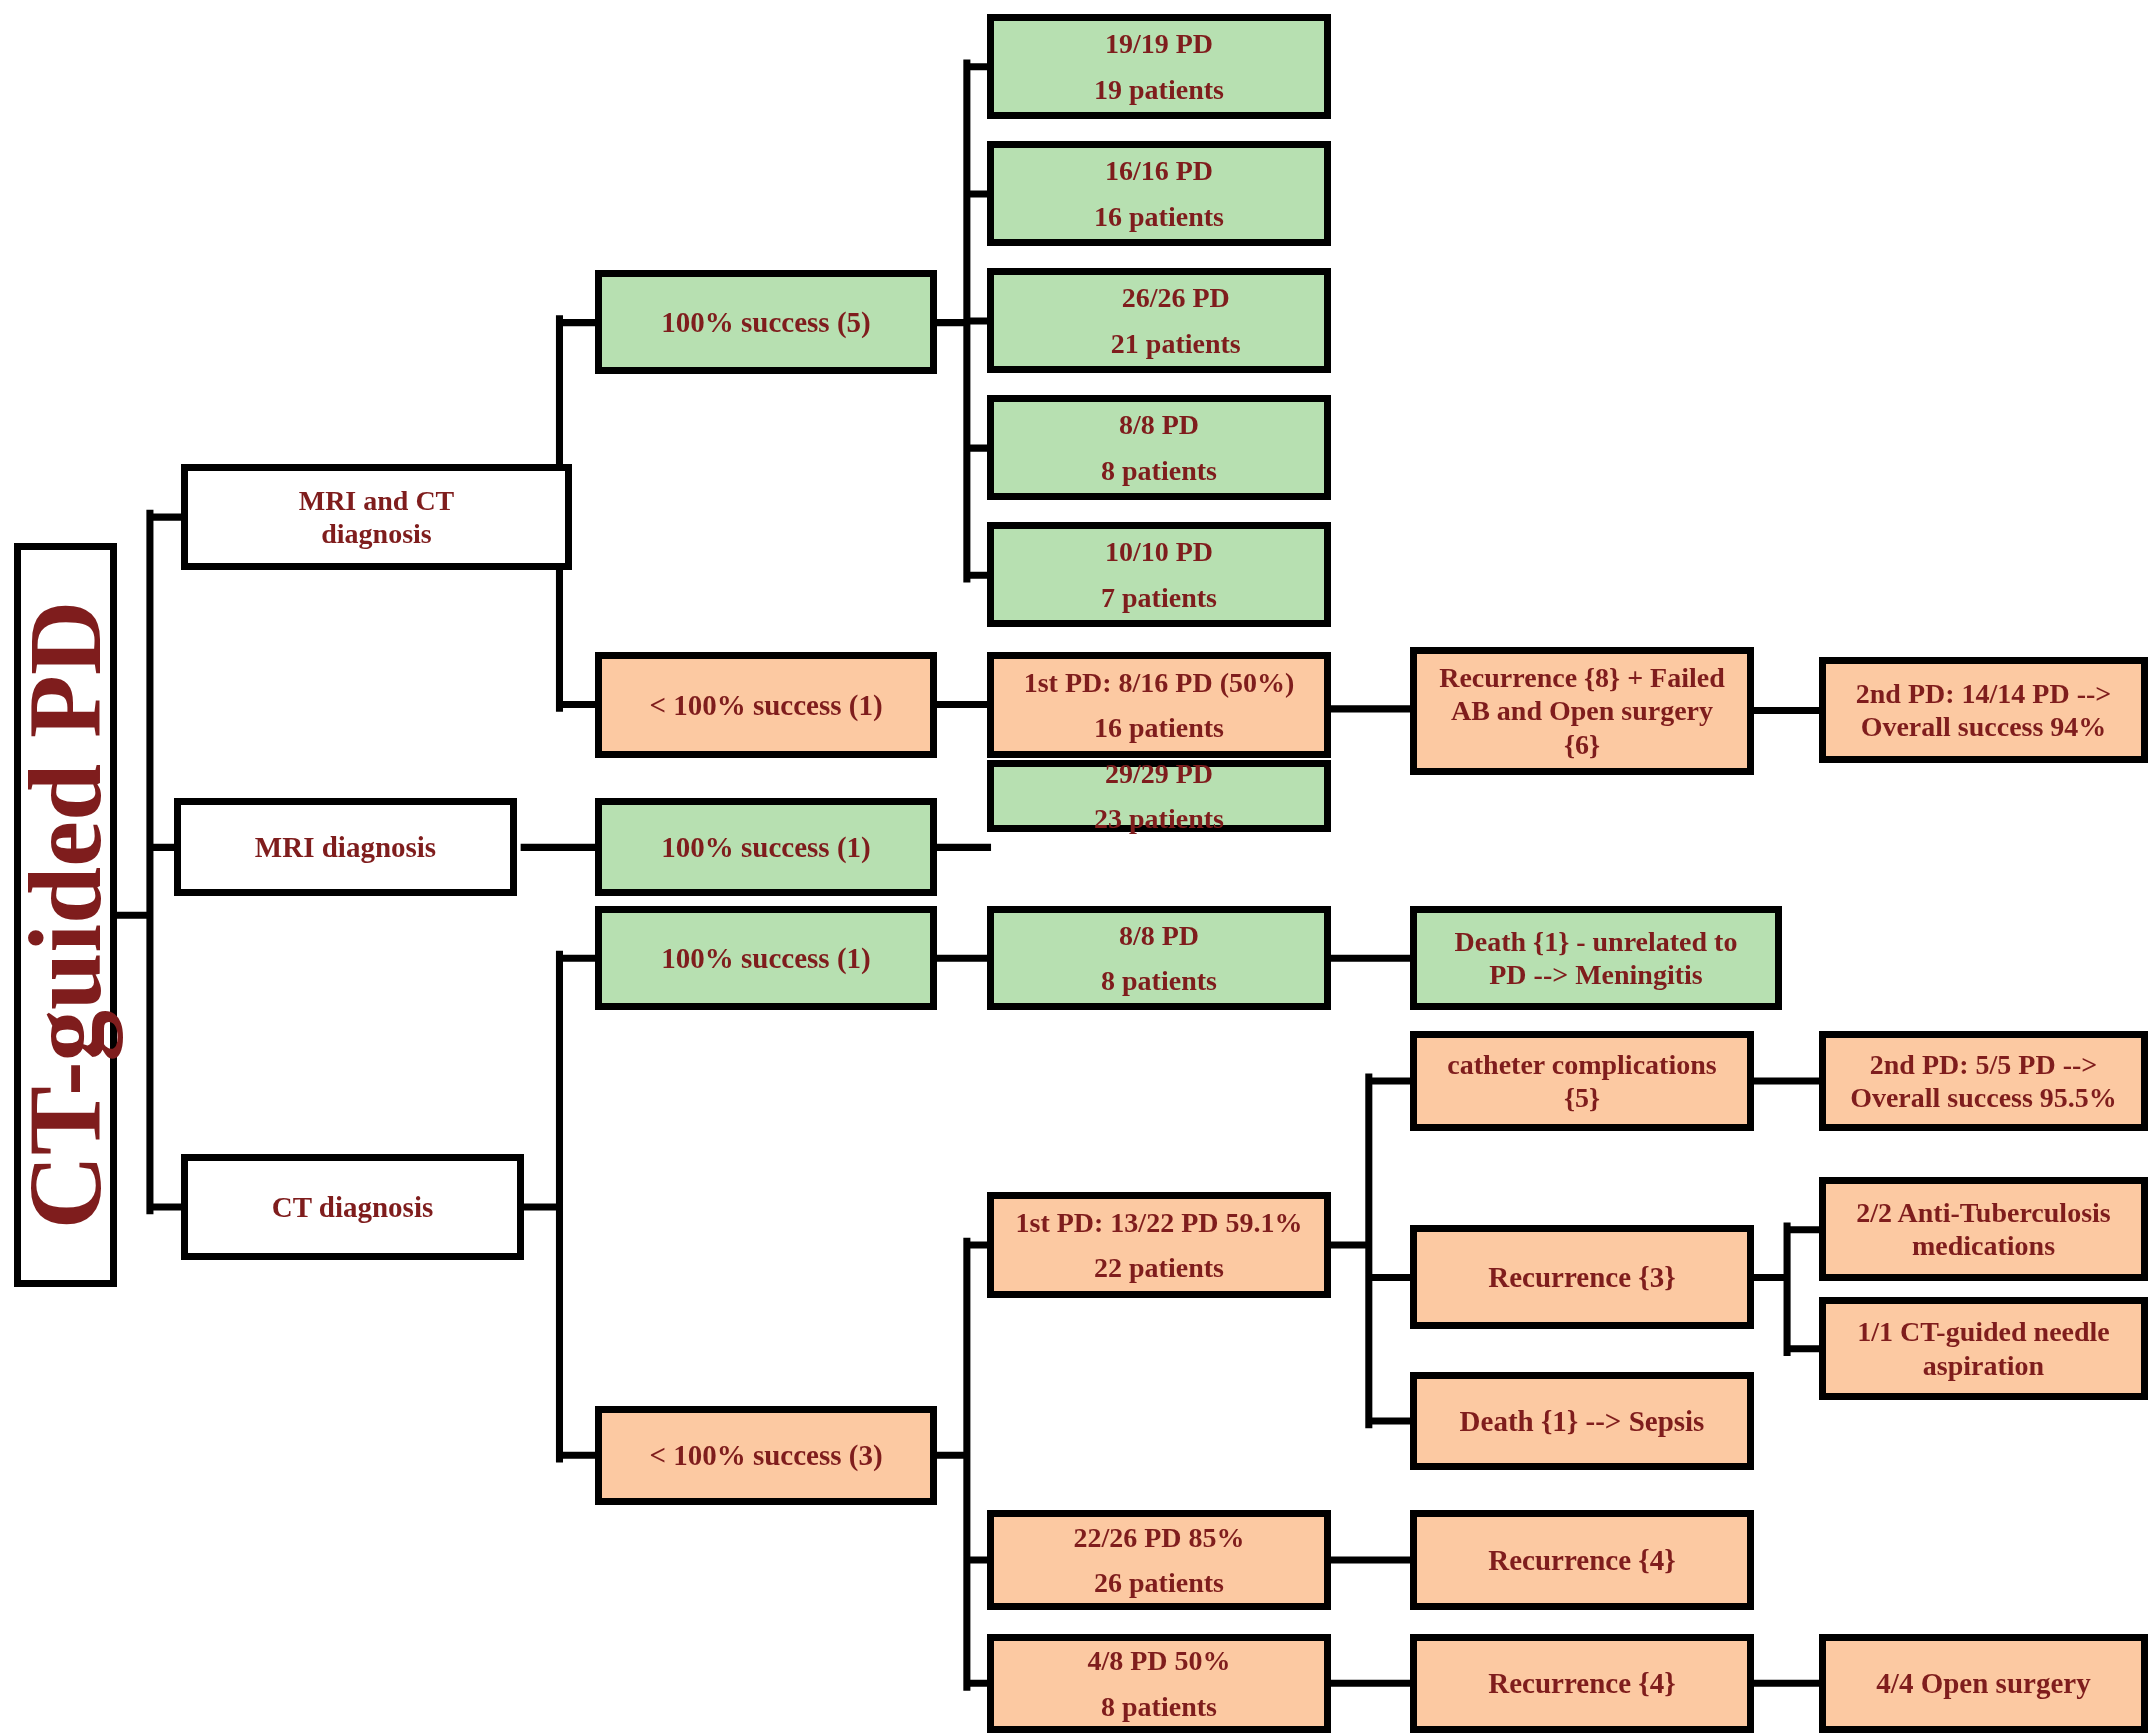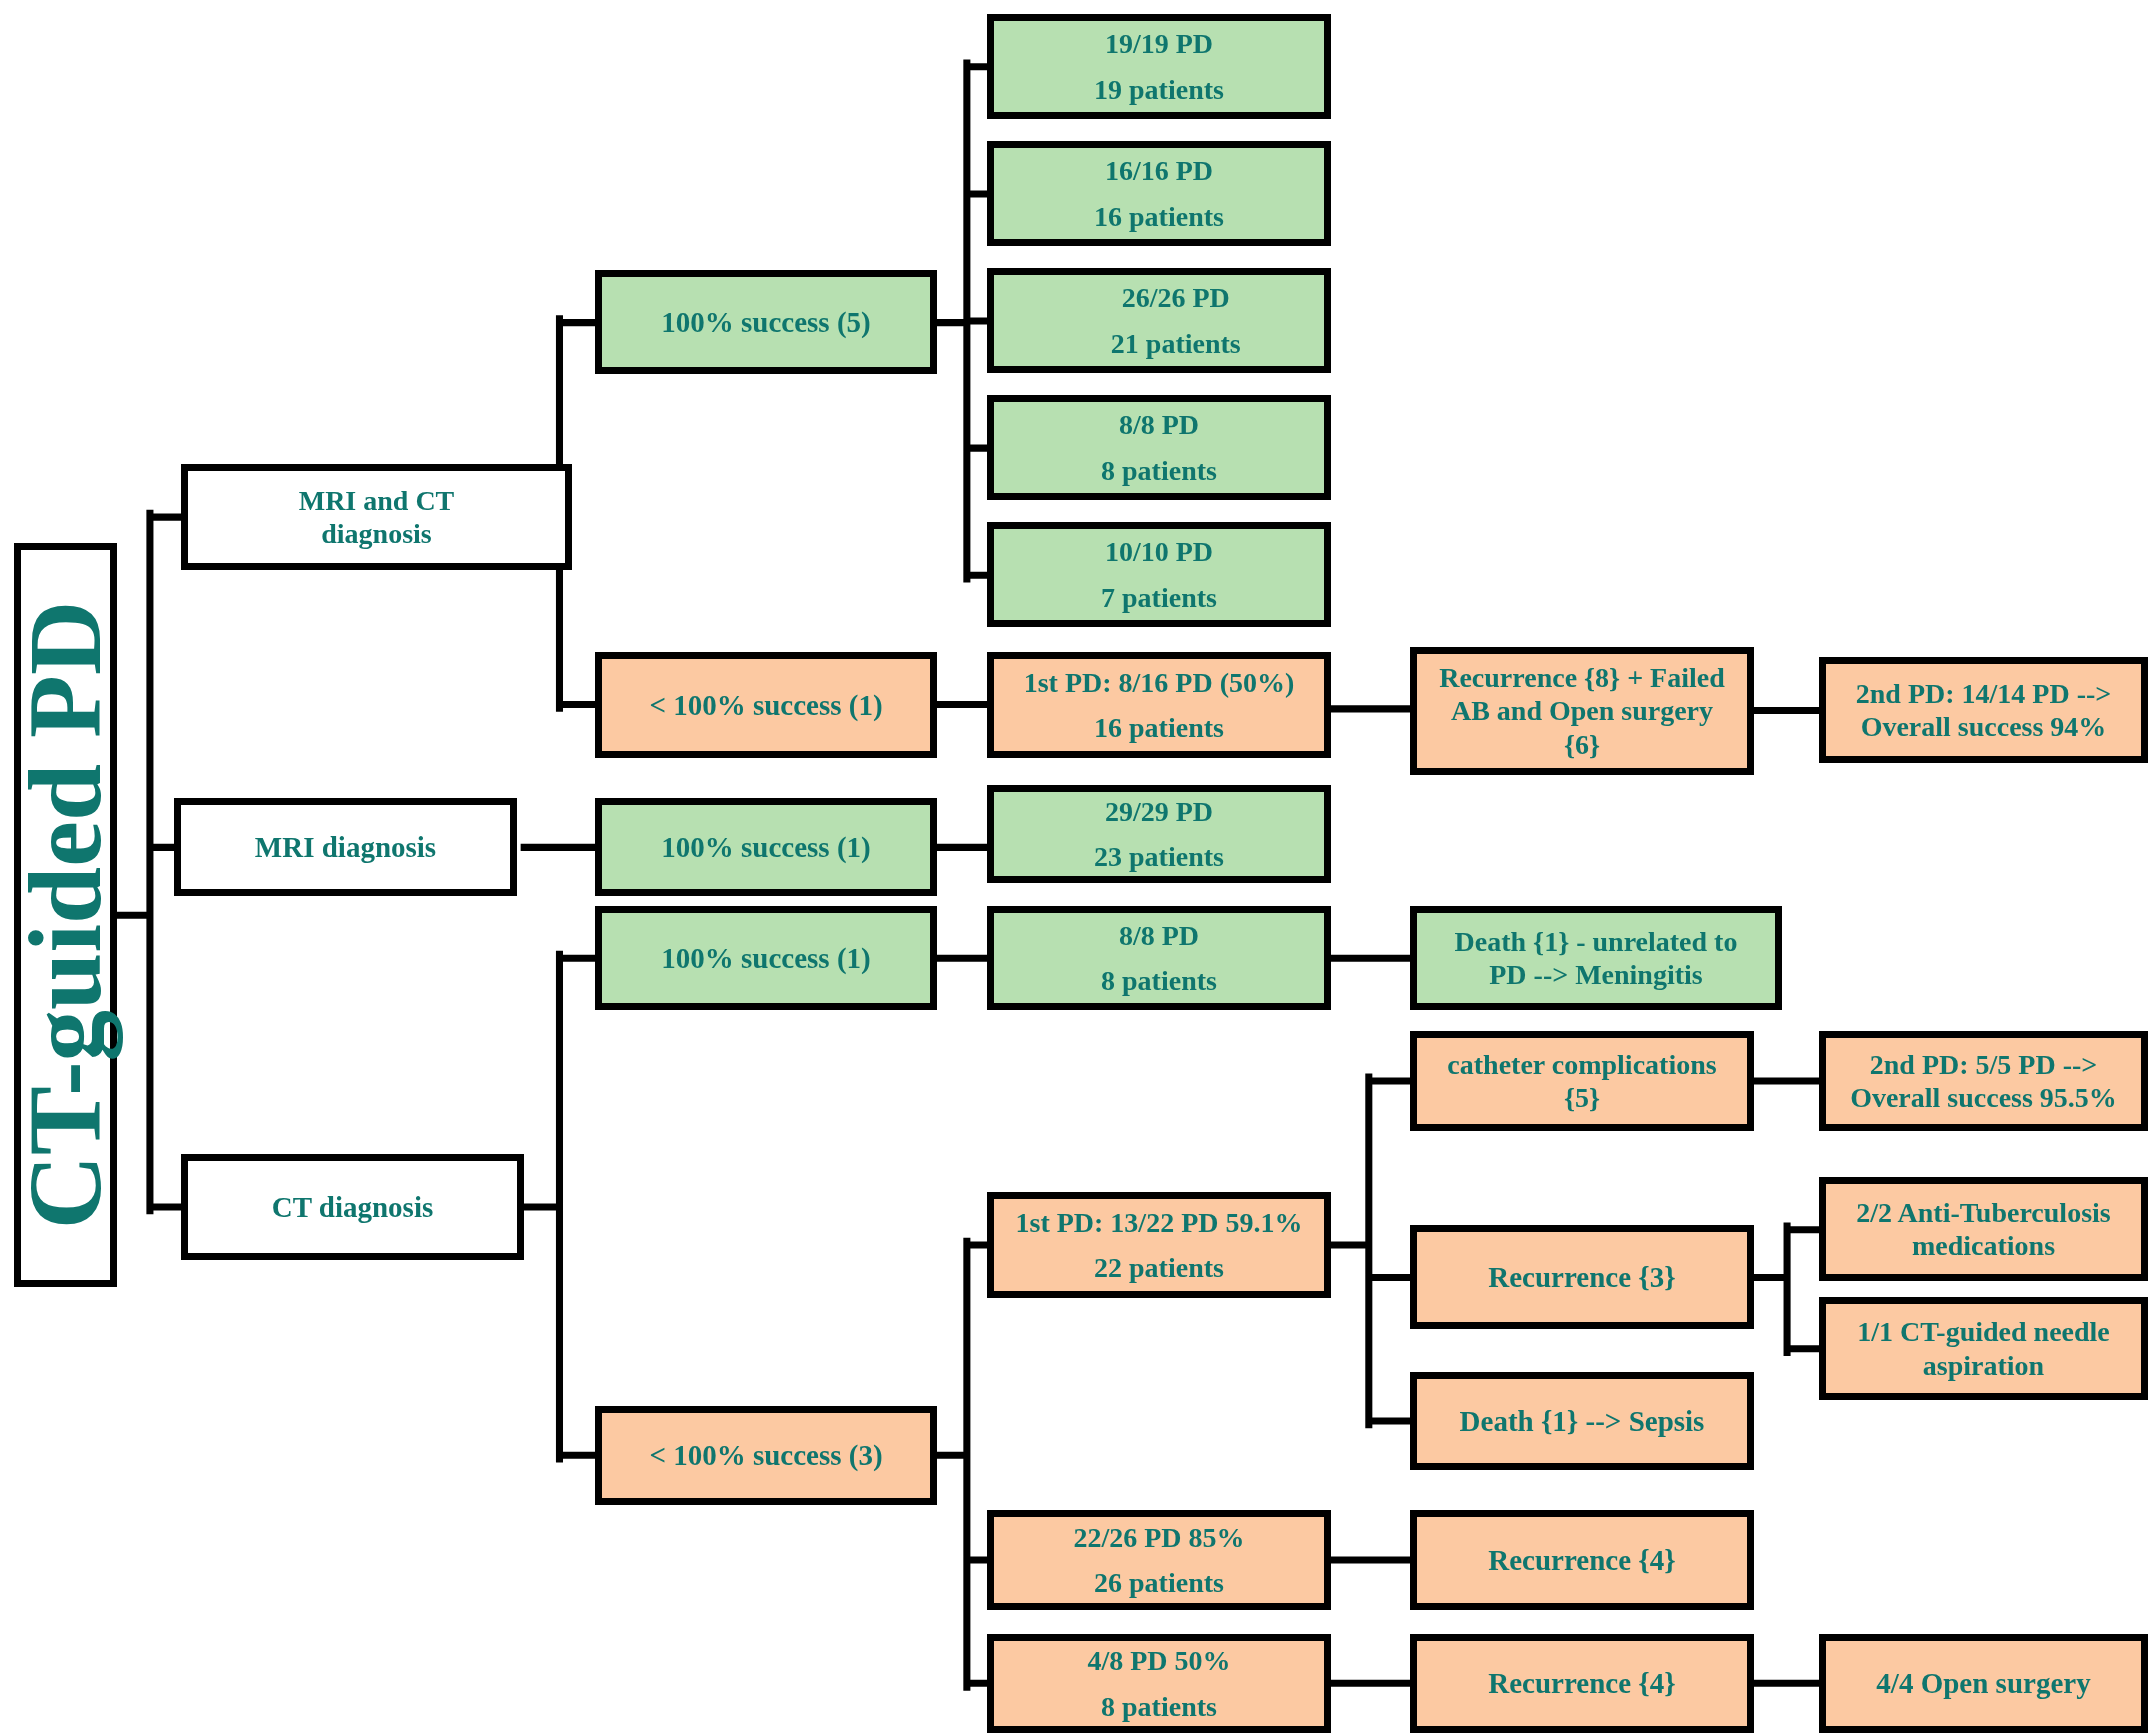--- a/index.html
+++ b/index.html
@@ -10,21 +10,21 @@
     font-family:"Liberation Serif","DejaVu Serif",serif;
     overflow:hidden;
   }
   #connectors{position:absolute;left:0;top:0;width:100%;height:100%;}
   .node{
     position:absolute;
     box-sizing:border-box;
     border:7px solid var(--line,#000);
     display:flex;align-items:center;justify-content:center;
     text-align:center;
-    font-weight:bold;color:#0f766e;
+    font-weight:bold;color:#7f1d1d;
     font-size:29px;line-height:1.25;
     padding:2.2px 5.4px;
   }
   .green{background:var(--green,#b7e0b1);}
   .orange{background:var(--orange,#fcc9a2);}
   .white{background:#ffffff;}
   .spaced{font-size:28px;line-height:1.62;}
   .tight{font-size:28px;line-height:1.18;}
   .root-label{
     position:absolute;left:50%;top:50%;
@@ -41,21 +41,21 @@
   #n-f1     {left:595px; top:652px; width:342px; height:106px;}
   #n-s1m    {left:595px; top:798px; width:342px; height:98px;}
   #n-s1c    {left:595px; top:906px; width:342px; height:104px;}
   #n-f3     {left:595px; top:1406px; width:342px; height:99px;}
   #n-pd19   {left:987px; top:14px;   width:344px; height:105px;}
   #n-pd16   {left:987px; top:141px;  width:344px; height:105px;}
   #n-pd26   {left:987px; top:268px;  width:344px; height:105px;padding-left:39px;}
   #n-pd8a   {left:987px; top:395px;  width:344px; height:105px;}
   #n-pd10   {left:987px; top:522px;  width:344px; height:105px;}
   #n-pd816  {left:987px; top:652px; width:344px; height:106px;}
-  #n-pd29   {left:987px; top:785px; width:344px; height:98px;}
+  #n-pd29   {left:987px; top:760px; width:344px; height:72px;}
   #n-pd8b   {left:987px; top:906px; width:344px; height:104px;}
   #n-pd1322 {left:987px; top:1192px; width:344px; height:106px;}
   #n-pd2226 {left:987px; top:1510px; width:344px; height:100px;}
   #n-pd48   {left:987px; top:1634px; width:344px; height:99px;}
   #n-rec8   {left:1410px; top:647px; width:344px; height:128px;}
   #n-deathm {left:1410px; top:906px; width:372px; height:104px;}
   #n-cath   {left:1410px; top:1031px; width:344px; height:100px;}
   #n-rec3   {left:1410px; top:1225px; width:344px; height:104px;}
   #n-deaths {left:1410px; top:1372px; width:344px; height:98px;}
   #n-rec4a  {left:1410px; top:1510px; width:344px; height:100px;}

